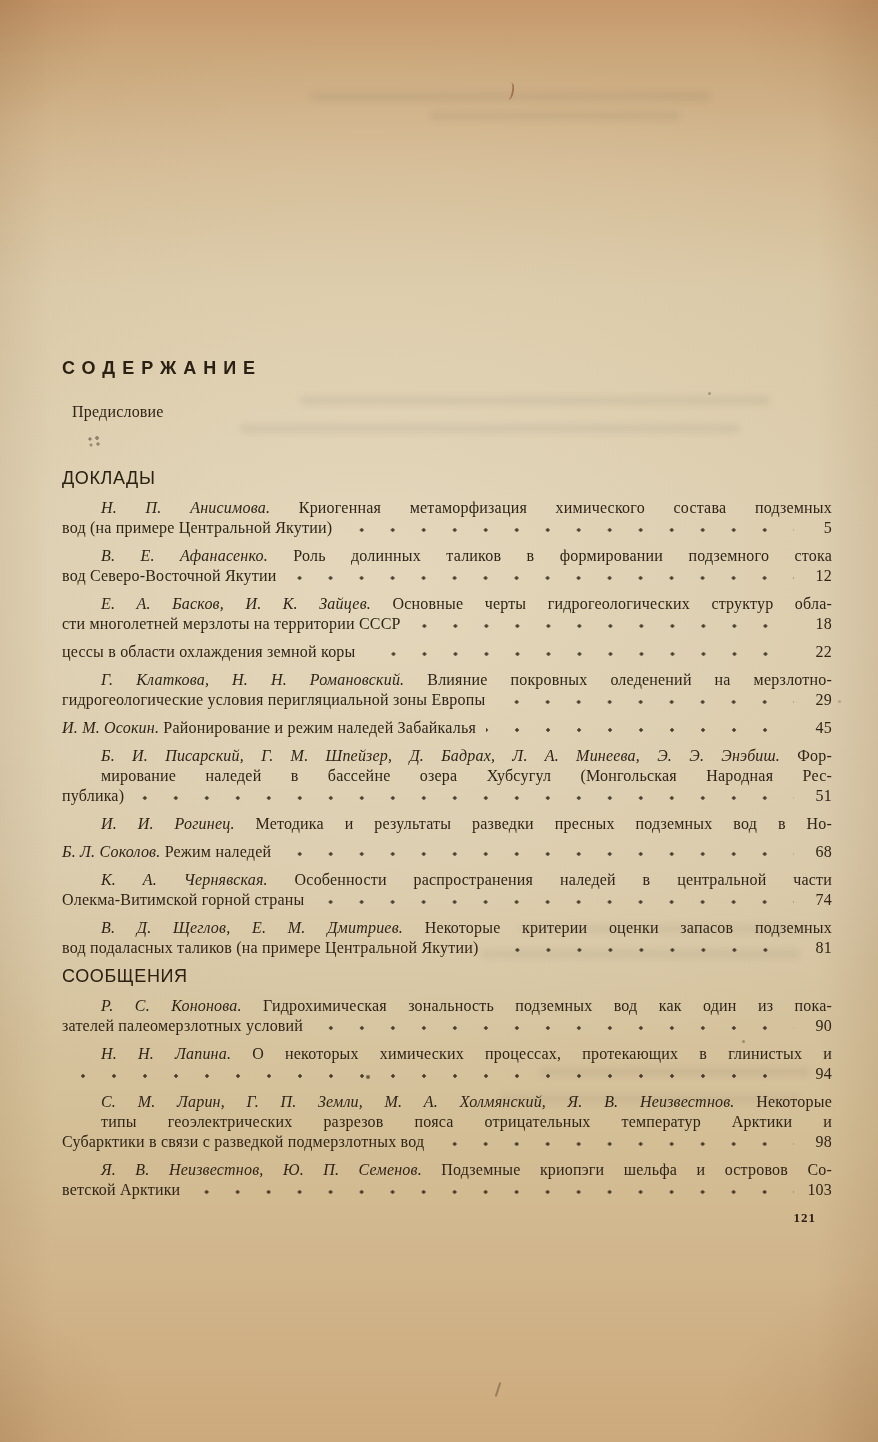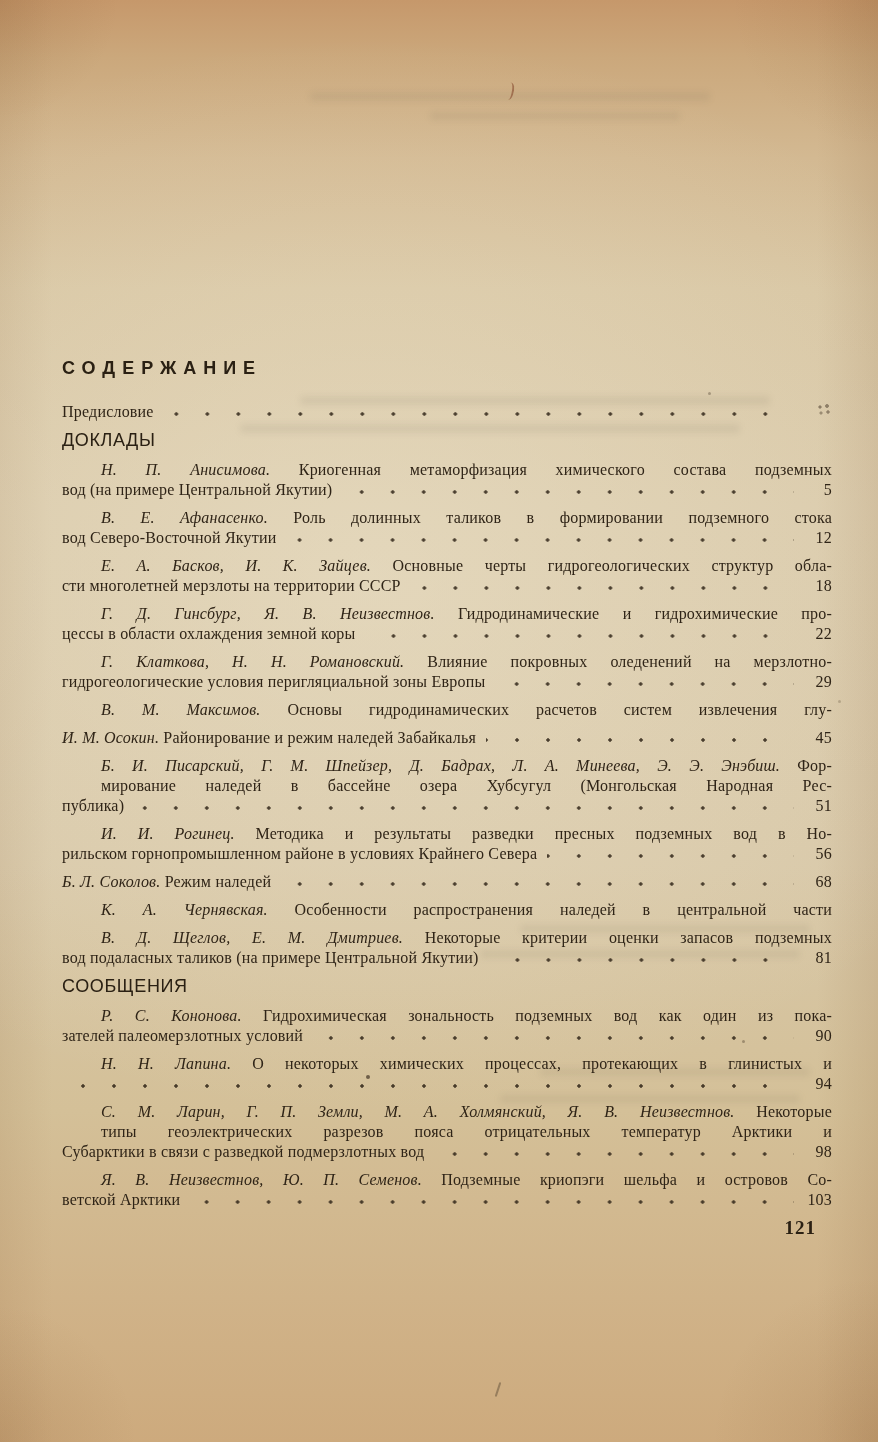--- a/index.html
+++ b/index.html
@@ -33,21 +33,21 @@
   }
   .speck{position:absolute;border-radius:50%;background:rgba(55,42,28,.65);}
   .slash{position:absolute;width:2px;height:15px;background:rgba(62,50,34,.38);transform:rotate(18deg);border-radius:1px;}
 
   .toc{position:absolute;left:62px;top:358px;width:770px;font-size:16px;line-height:20px;letter-spacing:.2px;}
   .title{
     font-family:"Liberation Sans","DejaVu Sans",sans-serif;
     font-weight:bold;font-size:18px;letter-spacing:7px;
     color:#2a2013;margin:0 0 24px 0;
   }
-  .preface-row{display:flex;align-items:baseline;margin-bottom:8px;}
+  .preface-row{display:flex;align-items:baseline;margin-bottom:14px;flex-direction:column;}
   .section-heading{
     font-family:"Liberation Sans","DejaVu Sans",sans-serif;
     font-weight:normal;font-size:18px;letter-spacing:.6px;
     color:#2a2013;margin:0 0 10px 0;
   }
   .section + .section{margin-top:8px;}
   .entry{margin-bottom:8px;}
   .line{min-height:20px;}
   .fill{text-align:justify;text-align-last:justify;margin-left:39px;}
   .last{display:flex;align-items:baseline;}
@@ -61,21 +61,21 @@
   .smudge{
     display:inline-block;width:16px;height:14px;vertical-align:baseline;
     background:
       radial-gradient(circle at 4px 4px, rgba(60,45,30,.50) 1.2px, rgba(0,0,0,0) 2px),
       radial-gradient(circle at 11px 3px, rgba(60,45,30,.48) 1.5px, rgba(0,0,0,0) 2.2px),
       radial-gradient(circle at 5px 10px, rgba(60,45,30,.40) 1.1px, rgba(0,0,0,0) 2px),
       radial-gradient(circle at 12px 9px, rgba(60,45,30,.46) 1.3px, rgba(0,0,0,0) 2.1px);
   }
   .folio{
     text-align:right;padding-right:16px;margin-top:4px;
-    font-weight:bold;font-size:19px;letter-spacing:1px;color:#2a2013;
+    font-weight:bold;font-size:13px;letter-spacing:1px;color:#2a2013;
   }
 </style>
 </head>
 <body>
 
 <div class="page">
   <div class="vignette"></div>
 
   <div class="bleed" style="left:310px;top:92px;width:400px;height:9px;"></div>
   <div class="bleed" style="left:430px;top:112px;width:250px;height:8px;"></div>
@@ -123,71 +123,69 @@
           </div>
           <div class="entry">
             <div class="line fill"><span class="txt"><span class="authors">Е. А. Басков, И. К. Зайцев.</span> Основные черты гидрогеологических структур обла-</span></div>
             <div class="line last">
               <span class="txt">сти многолетней мерзлоты на территории СССР</span>
               <span class="leader"></span>
               <span class="pg">18</span>
             </div>
           </div>
           <div class="entry">
-            <div class="line fill"><span class="txt"><span class="authors">Г. Д. Гинсбург, Я. В. Неизвестнов.</span> Гидродинамические и гидрохимические про-</span></div>
             <div class="line last">
               <span class="txt">цессы в области охлаждения земной коры</span>
               <span class="leader"></span>
               <span class="pg">22</span>
             </div>
           </div>
           <div class="entry">
             <div class="line fill"><span class="txt"><span class="authors">Г. Клаткова, Н. Н. Романовский.</span> Влияние покровных оледенений на мерзлотно-</span></div>
             <div class="line last">
               <span class="txt">гидрогеологические условия перигляциальной зоны Европы</span>
               <span class="leader"></span>
               <span class="pg">29</span>
             </div>
           </div>
           <div class="entry">
-            <div class="line fill"><span class="txt"><span class="authors">В. М. Максимов.</span> Основы гидродинамических расчетов систем извлечения глу-</span></div>
           </div>
           <div class="entry">
             <div class="line last">
               <span class="txt"><span class="authors">И. М. Осокин.</span> Районирование и режим наледей Забайкалья</span>
               <span class="leader"></span>
               <span class="pg">45</span>
             </div>
           </div>
           <div class="entry">
             <div class="line fill"><span class="txt"><span class="authors">Б. И. Писарский, Г. М. Шпейзер, Д. Бадрах, Л. А. Минеева, Э. Э. Энэбиш.</span> Фор-</span></div>
             <div class="line fill"><span class="txt">мирование наледей в бассейне озера Хубсугул (Монгольская Народная Рес-</span></div>
             <div class="line last">
               <span class="txt">публика)</span>
               <span class="leader"></span>
               <span class="pg">51</span>
             </div>
           </div>
           <div class="entry">
             <div class="line fill"><span class="txt"><span class="authors">И. И. Рогинец.</span> Методика и результаты разведки пресных подземных вод в Но-</span></div>
-            <div class="line last">
-              <span class="txt">рильском горнопромышленном районе в условиях Крайнего Севера</span>
-              <span class="leader"></span>
-              <span class="pg">56</span>
-            </div>
           </div>
           <div class="entry">
             <div class="line last">
               <span class="txt"><span class="authors">Б. Л. Соколов.</span> Режим наледей</span>
               <span class="leader"></span>
               <span class="pg">68</span>
             </div>
           </div>
           <div class="entry">
             <div class="line fill"><span class="txt"><span class="authors">К. А. Чернявская.</span> Особенности распространения наледей в центральной части</span></div>
+            <div class="line last">
+              <span class="txt">Олекма-Витимской горной страны</span>
+              <span class="leader"></span>
+              <span class="pg">74</span>
+            </div>
           </div>
           <div class="entry">
             <div class="line fill"><span class="txt"><span class="authors">В. Д. Щеглов, Е. М. Дмитриев.</span> Некоторые критерии оценки запасов подземных</span></div>
             <div class="line last">
               <span class="txt">вод подаласных таликов (на примере Центральной Якутии)</span>
               <span class="leader"></span>
               <span class="pg">81</span>
             </div>
           </div>
         </div>

